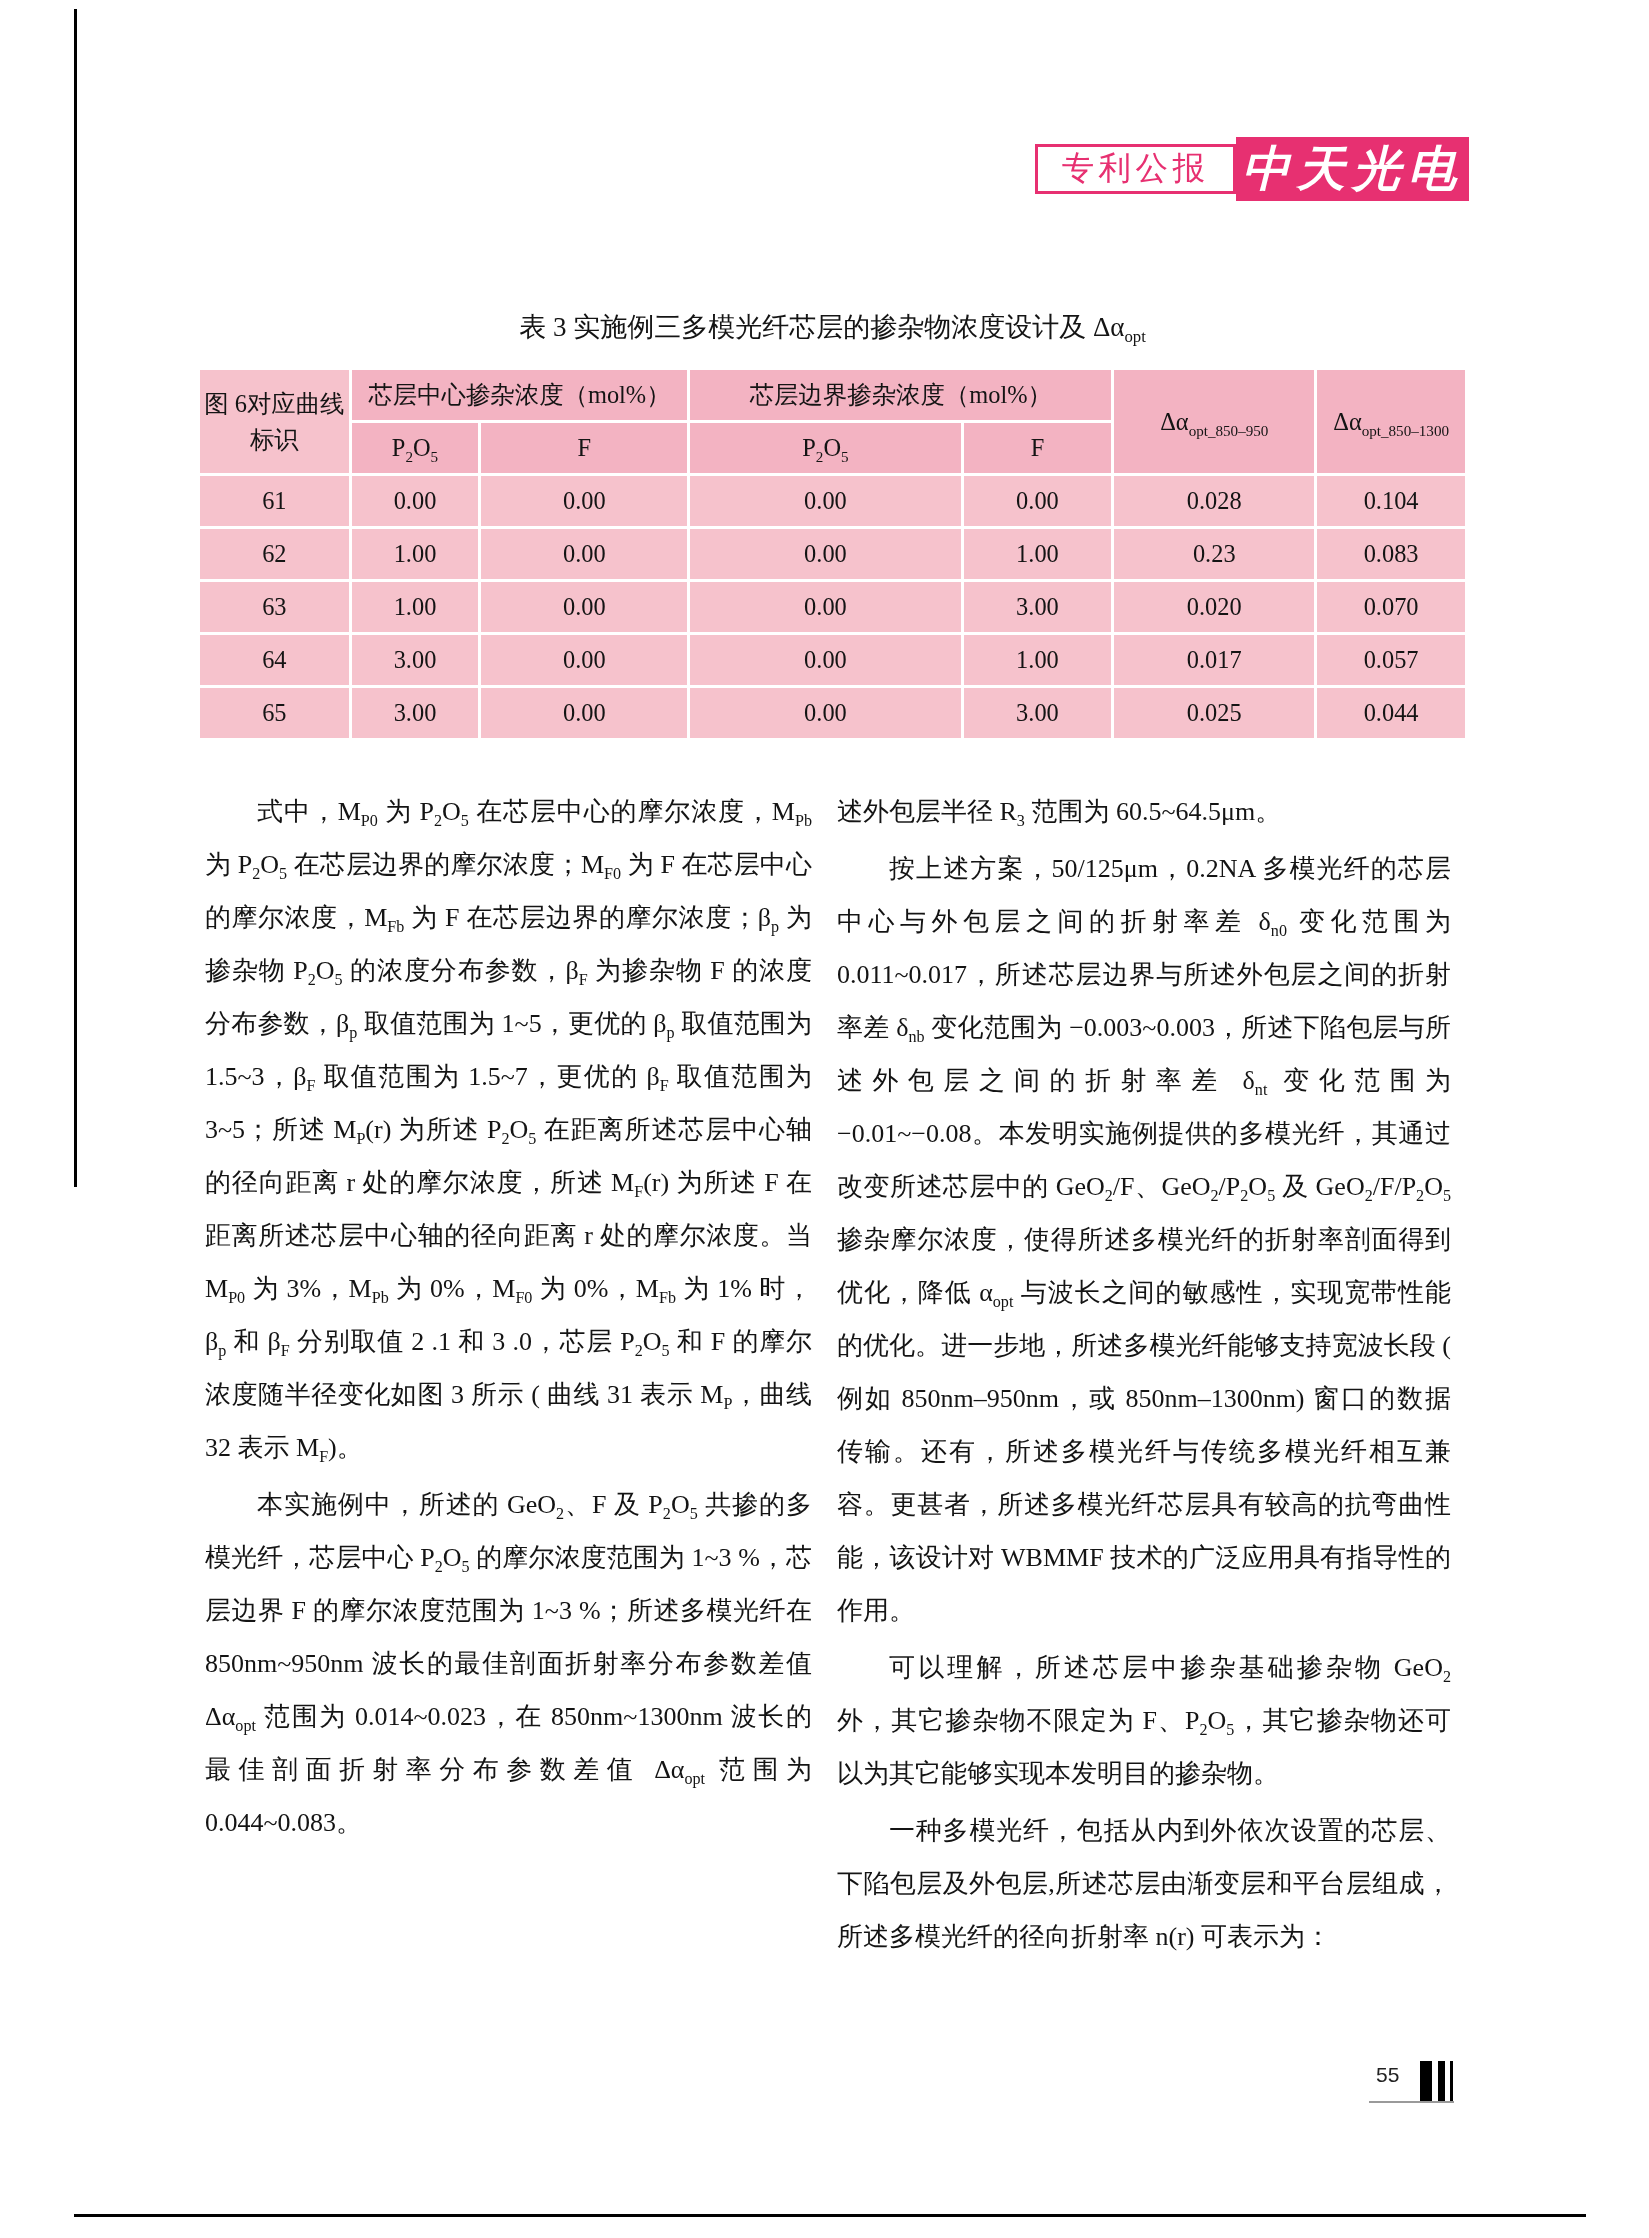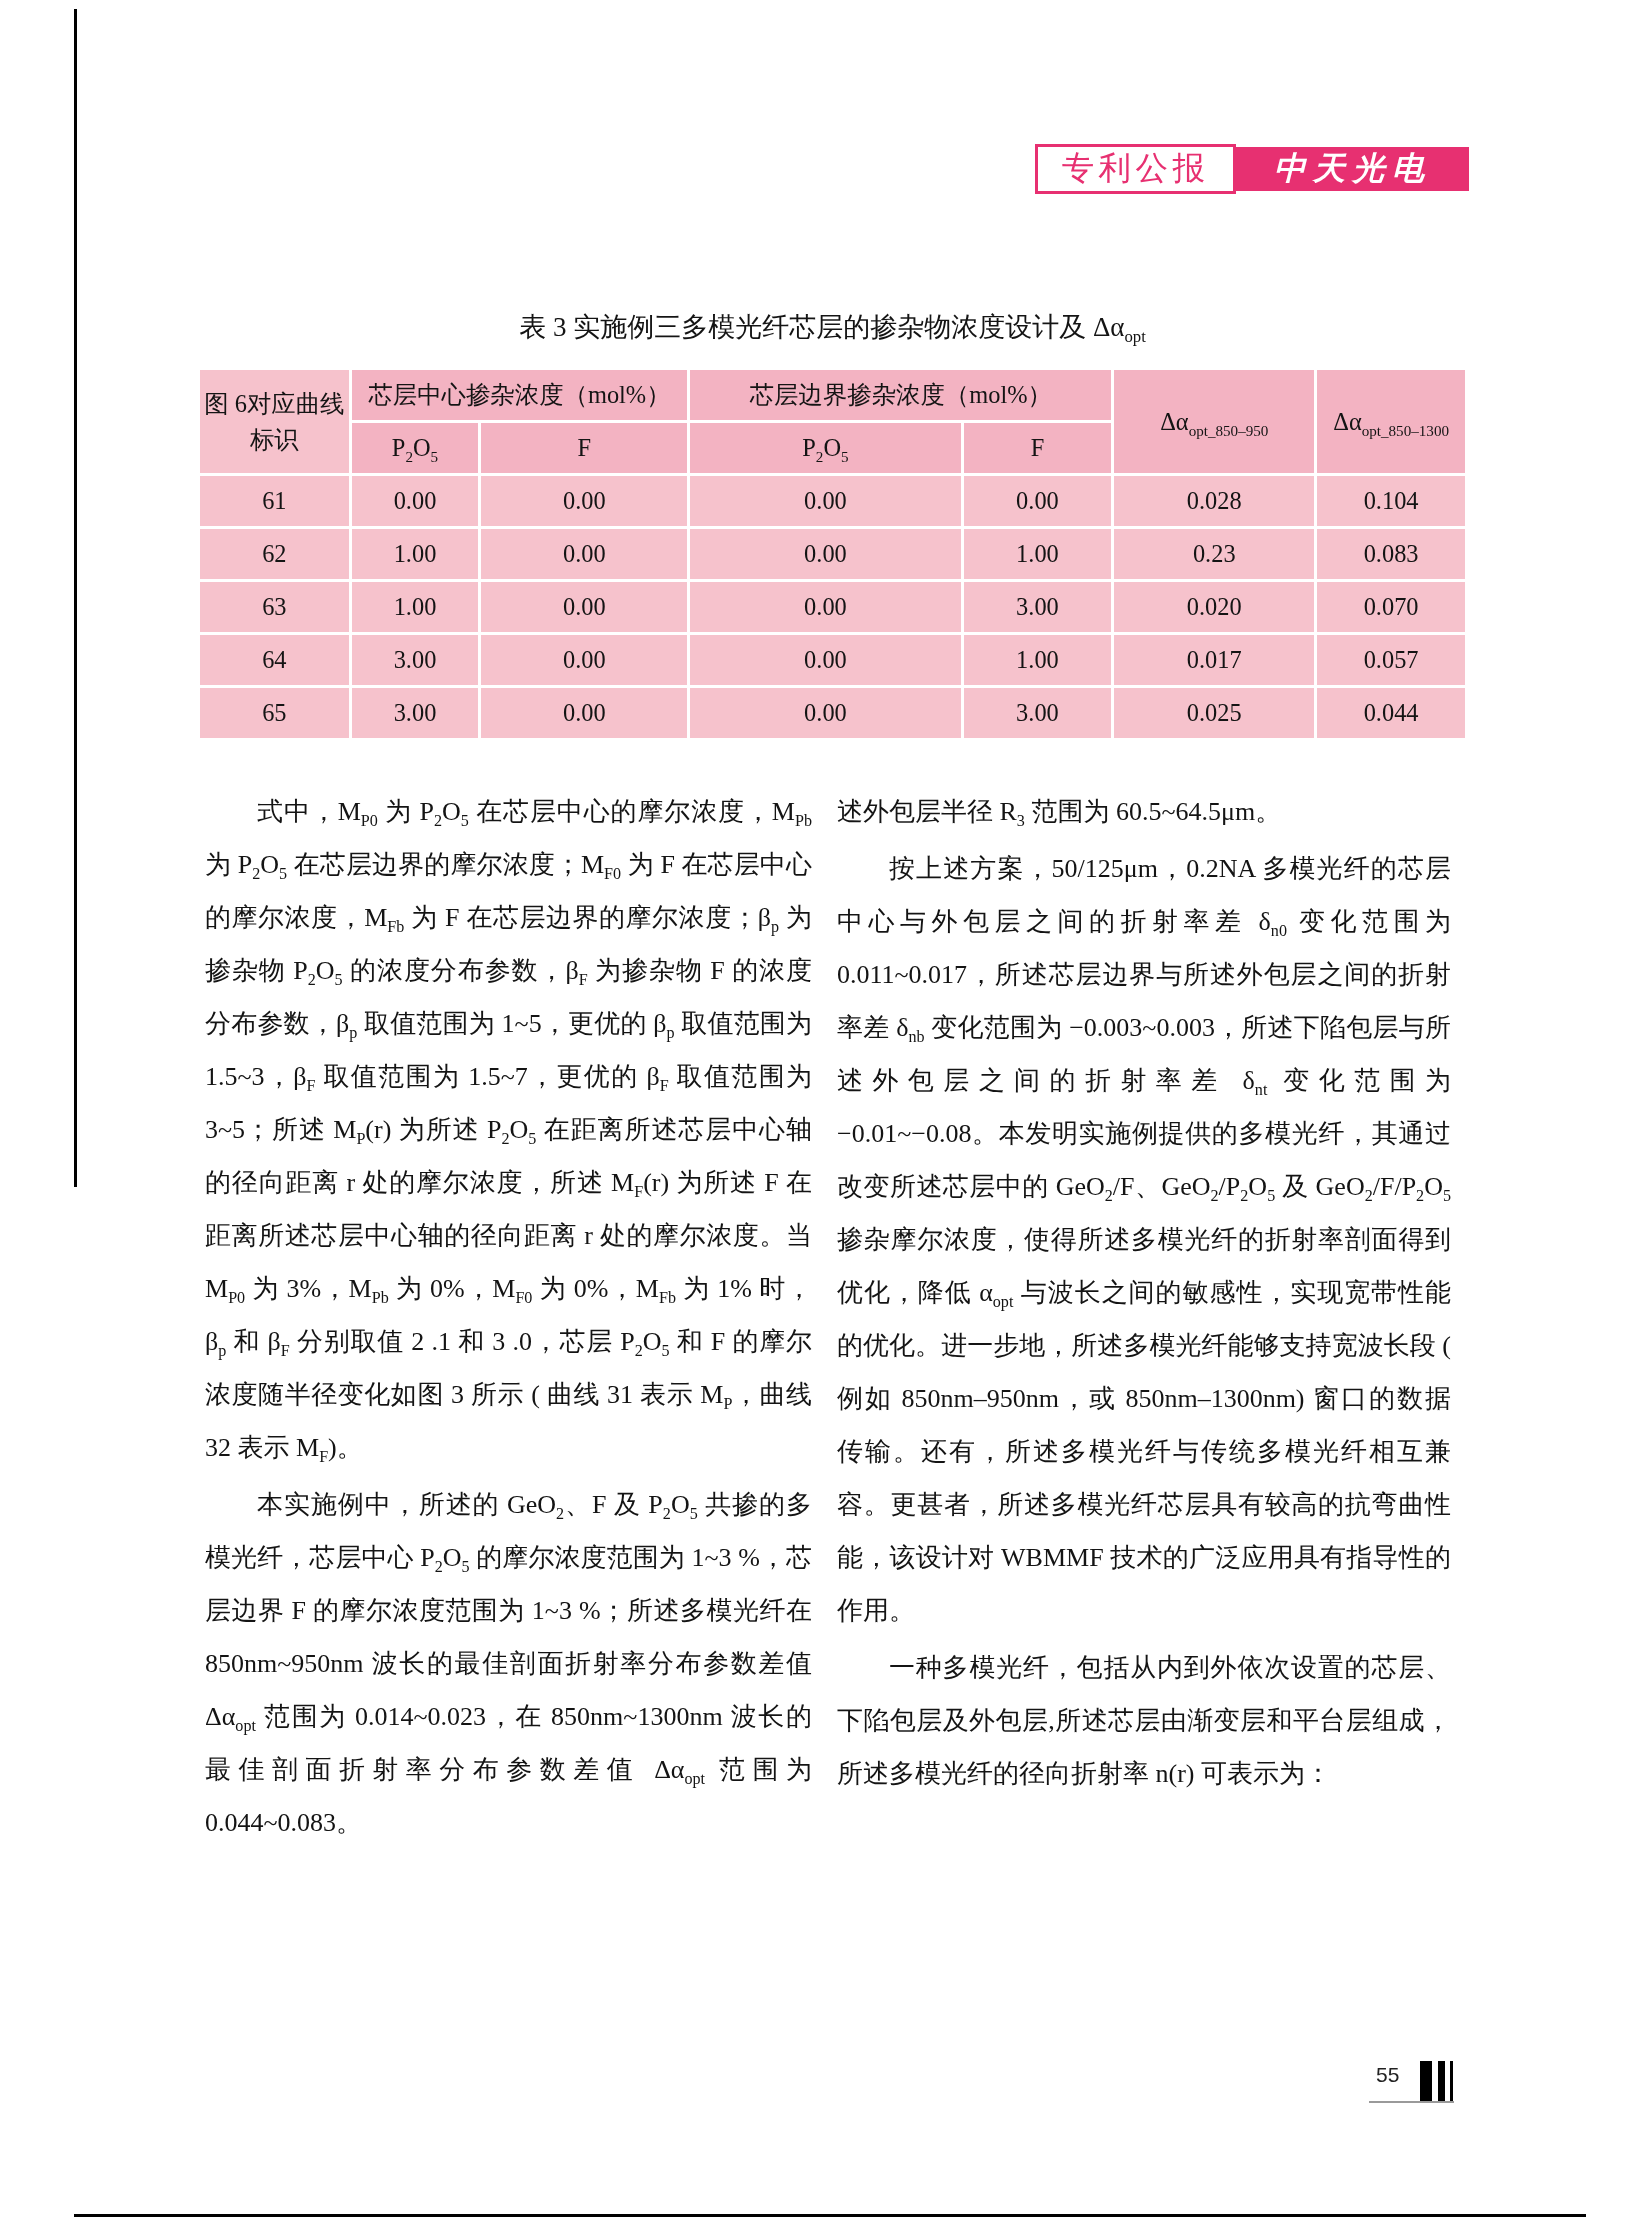--- a/index.html
+++ b/index.html
@@ -14,21 +14,21 @@
 
   
   .badges{position:absolute;top:137px;left:1035px;height:63px;display:flex;align-items:center;}
   .badge-patent{
     box-sizing:border-box;width:201px;background:#ffffff;border:3.7px solid #e73071;
     color:#e73071;display:flex;align-items:center;justify-content:center;
     font-family:"Liberation Sans","DejaVu Sans",sans-serif;font-size:32.5px;letter-spacing:4.4px;
   }
   .badge-logo{
     width:233px;background:#e73071;color:#ffffff;display:flex;align-items:center;justify-content:center;
-    font-size:32px;font-weight:bold;font-style:italic;letter-spacing:7.4px;
+    font-size:48px;font-weight:bold;font-style:italic;letter-spacing:7.4px;
     font-family:"Liberation Serif","DejaVu Serif",serif;
   }
 
   
   .table-title{position:absolute;top:309px;left:197px;width:1271px;text-align:center;font-size:27px;}
   table.data{
     position:absolute;top:367px;left:197px;width:1271px;
     border-collapse:separate;border-spacing:3.7px;background:#ffffff;table-layout:fixed;
   }
   table.data td,table.data th{
@@ -144,20 +144,21 @@
   </table>
 
   <div class="col col-left">
     <p>式中，M<sub>P0</sub> 为 P<sub>2</sub>O<sub>5</sub> 在芯层中心的摩尔浓度，M<sub>Pb</sub> 为 P<sub>2</sub>O<sub>5</sub> 在芯层边界的摩尔浓度；M<sub>F0</sub> 为 F 在芯层中心的摩尔浓度，M<sub>Fb</sub> 为 F 在芯层边界的摩尔浓度；β<sub>p</sub> 为掺杂物 P<sub>2</sub>O<sub>5</sub> 的浓度分布参数，β<sub>F</sub> 为掺杂物 F 的浓度分布参数，β<sub>p</sub> 取值范围为 1~5，更优的 β<sub>p</sub> 取值范围为 1.5~3，β<sub>F</sub> 取值范围为 1.5~7，更优的 β<sub>F</sub> 取值范围为 3~5；所述 M<sub>P</sub>(r) 为所述 P<sub>2</sub>O<sub>5</sub> 在距离所述芯层中心轴的径向距离 r 处的摩尔浓度，所述 M<sub>F</sub>(r) 为所述 F 在距离所述芯层中心轴的径向距离 r 处的摩尔浓度。当 M<sub>P0</sub> 为 3%，M<sub>Pb</sub> 为 0%，M<sub>F0</sub> 为 0%，M<sub>Fb</sub> 为 1% 时，β<sub>p</sub> 和 β<sub>F</sub> 分别取值 2 .1 和 3 .0，芯层 P<sub>2</sub>O<sub>5</sub> 和 F 的摩尔浓度随半径变化如图 3 所示 ( 曲线 31 表示 M<sub>P</sub>，曲线 32 表示 M<sub>F</sub>)。</p>
     <p>本实施例中，所述的 GeO<sub>2</sub>、F 及 P<sub>2</sub>O<sub>5</sub> 共掺的多模光纤，芯层中心 P<sub>2</sub>O<sub>5</sub> 的摩尔浓度范围为 1~3 %，芯层边界 F 的摩尔浓度范围为 1~3 %；所述多模光纤在 850nm~950nm 波长的最佳剖面折射率分布参数差值 Δα<sub>opt</sub> 范围为 0.014~0.023，在 850nm~1300nm 波长的最佳剖面折射率分布参数差值 Δα<sub>opt</sub> 范围为 0.044~0.083。</p>
   </div>
 
   <div class="col col-right">
     <p class="noindent">述外包层半径 R<sub>3</sub> 范围为 60.5~64.5μm。</p>
     <p>按上述方案，50/125μm，0.2NA 多模光纤的芯层中心与外包层之间的折射率差 δ<sub>n0</sub> 变化范围为 0.011~0.017，所述芯层边界与所述外包层之间的折射率差 δ<sub>nb</sub> 变化范围为 −0.003~0.003，所述下陷包层与所述外包层之间的折射率差 δ<sub>nt</sub> 变化范围为 −0.01~−0.08。本发明实施例提供的多模光纤，其通过改变所述芯层中的 GeO<sub>2</sub>/F、GeO<sub>2</sub>/P<sub>2</sub>O<sub>5</sub> 及 GeO<sub>2</sub>/F/P<sub>2</sub>O<sub>5</sub> 掺杂摩尔浓度，使得所述多模光纤的折射率剖面得到优化，降低 α<sub>opt</sub> 与波长之间的敏感性，实现宽带性能的优化。进一步地，所述多模光纤能够支持宽波长段 ( 例如 850nm–950nm，或 850nm–1300nm) 窗口的数据传输。还有，所述多模光纤与传统多模光纤相互兼容。更甚者，所述多模光纤芯层具有较高的抗弯曲性能，该设计对 WBMMF 技术的广泛应用具有指导性的作用。</p>
+    <p>可以理解，所述芯层中掺杂基础掺杂物 GeO<sub>2</sub> 外，其它掺杂物不限定为 F、P<sub>2</sub>O<sub>5</sub>，其它掺杂物还可以为其它能够实现本发明目的掺杂物。</p>
     <p>一种多模光纤，包括从内到外依次设置的芯层、下陷包层及外包层,所述芯层由渐变层和平台层组成，所述多模光纤的径向折射率 n(r) 可表示为：</p>
   </div>
 
   <div class="page-num">55</div>
   <div class="page-num-rule"></div>
   <div class="fbar fbar-1"></div>
   <div class="fbar fbar-2"></div>
   <div class="fbar fbar-3"></div>
 
 </div>

